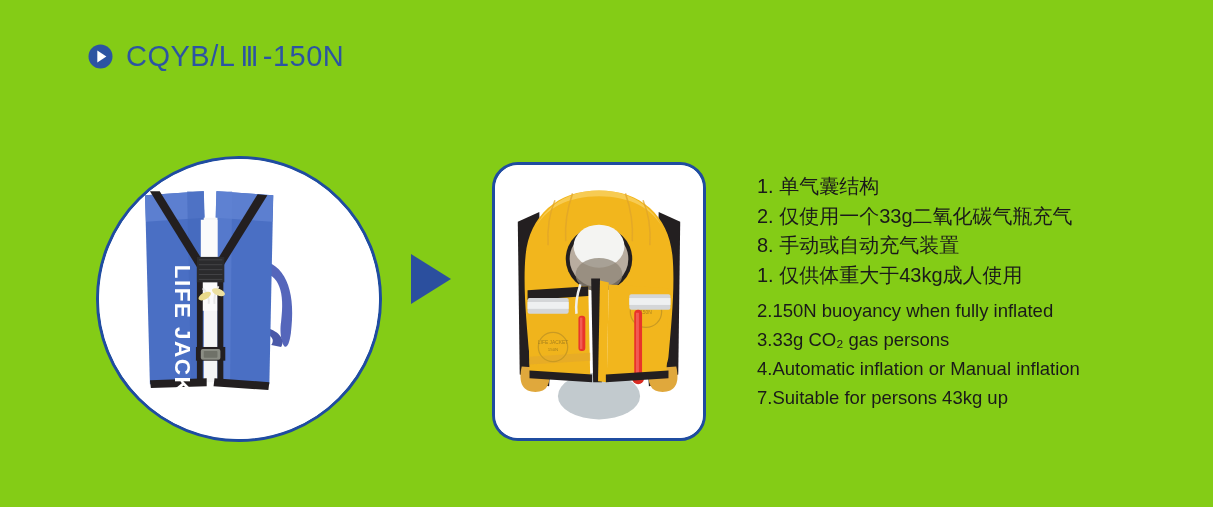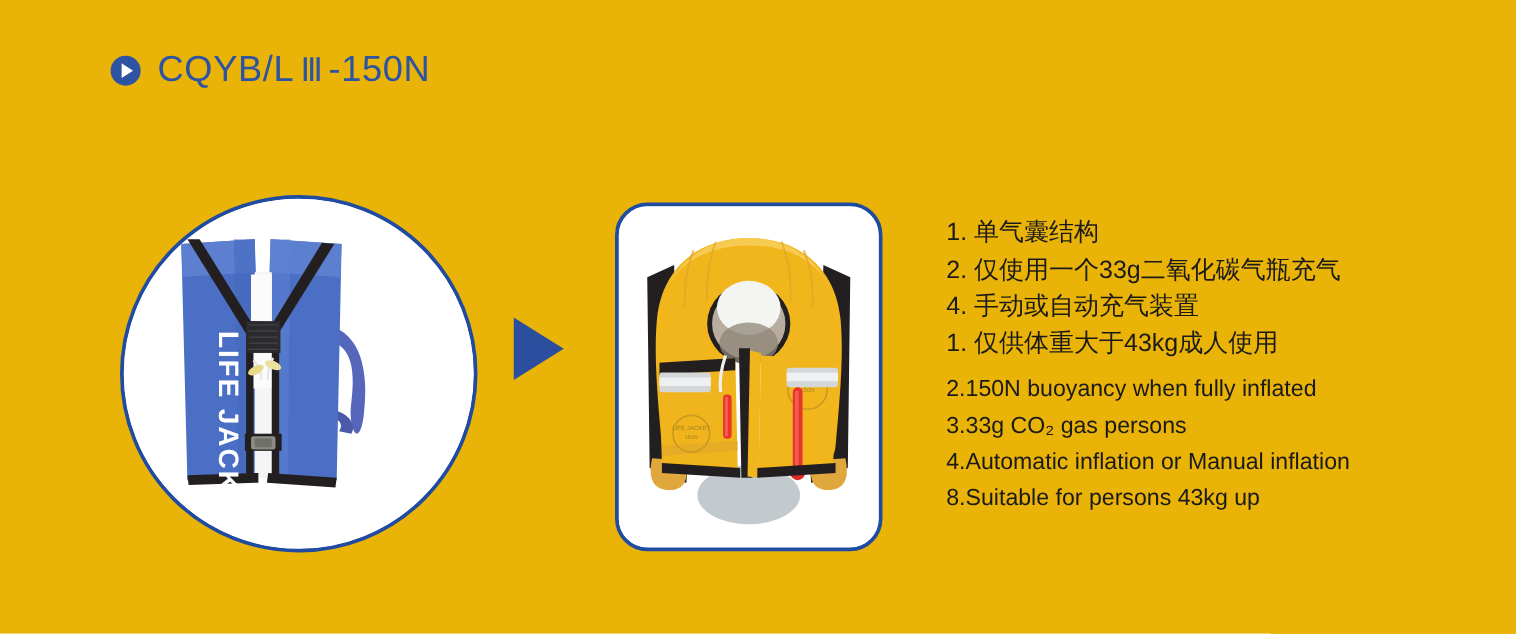--- a/index.html
+++ b/index.html
@@ -9,21 +9,21 @@
     height: 507px;
     background: #ffffff;
     font-family: "Liberation Sans", "DejaVu Sans", sans-serif;
     overflow: hidden;
   }
 
   .page {
     position: relative;
     width: 1213px;
     height: 507px;
-    background: #eab308;
+    background: #84cc16;
   }
 
   
   .title-row {
     position: absolute;
     left: 88px;
     top: 42px;
     display: flex;
     align-items: center;
     gap: 13px;
@@ -266,24 +266,24 @@
         <path d="M36 210 L100 214 L100 222 L36 218 Z" fill="#231f20"></path>
         <path d="M114 214 L178 210 L178 218 L114 222 Z" fill="#231f20"></path>
       </svg>
     </div>
   </div>
 
   <div class="specs">
     <div class="spec-cn-list">
       <div class="spec-cn">1. 单气囊结构</div>
       <div class="spec-cn">2. 仅使用一个33g二氧化碳气瓶充气</div>
-      <div class="spec-cn">4. 手动或自动充气装置</div>
+      <div class="spec-cn">8. 手动或自动充气装置</div>
       <div class="spec-cn">1. 仅供体重大于43kg成人使用</div>
     </div>
     <div class="spec-en-list">
       <div class="spec-en">2.150N buoyancy when fully inflated</div>
       <div class="spec-en">3.33g CO₂ gas persons</div>
       <div class="spec-en">4.Automatic inflation or Manual inflation</div>
-      <div class="spec-en">8.Suitable for persons 43kg up</div>
+      <div class="spec-en">7.Suitable for persons 43kg up</div>
     </div>
   </div>
 
 </div>
 
 </body></html>

